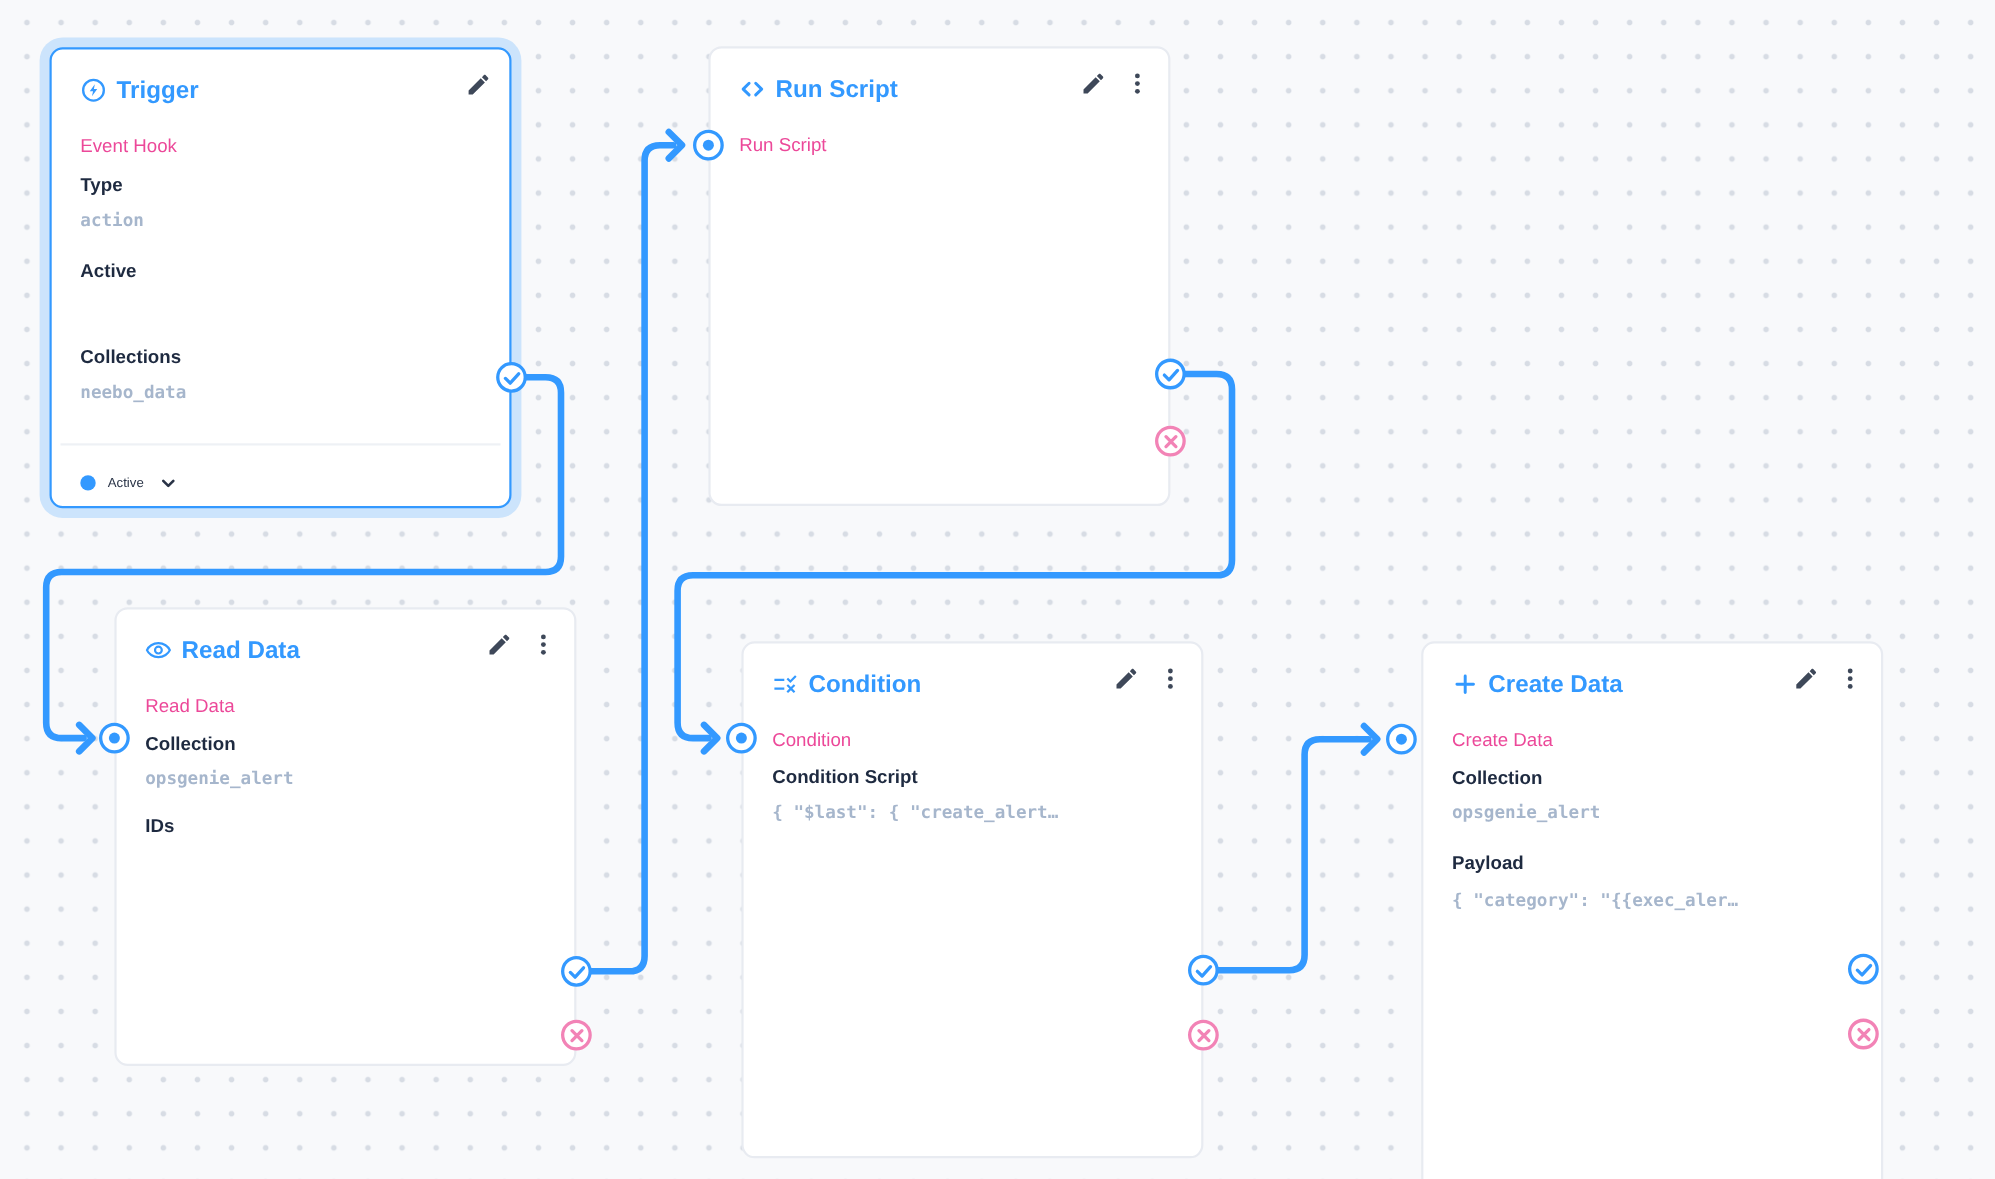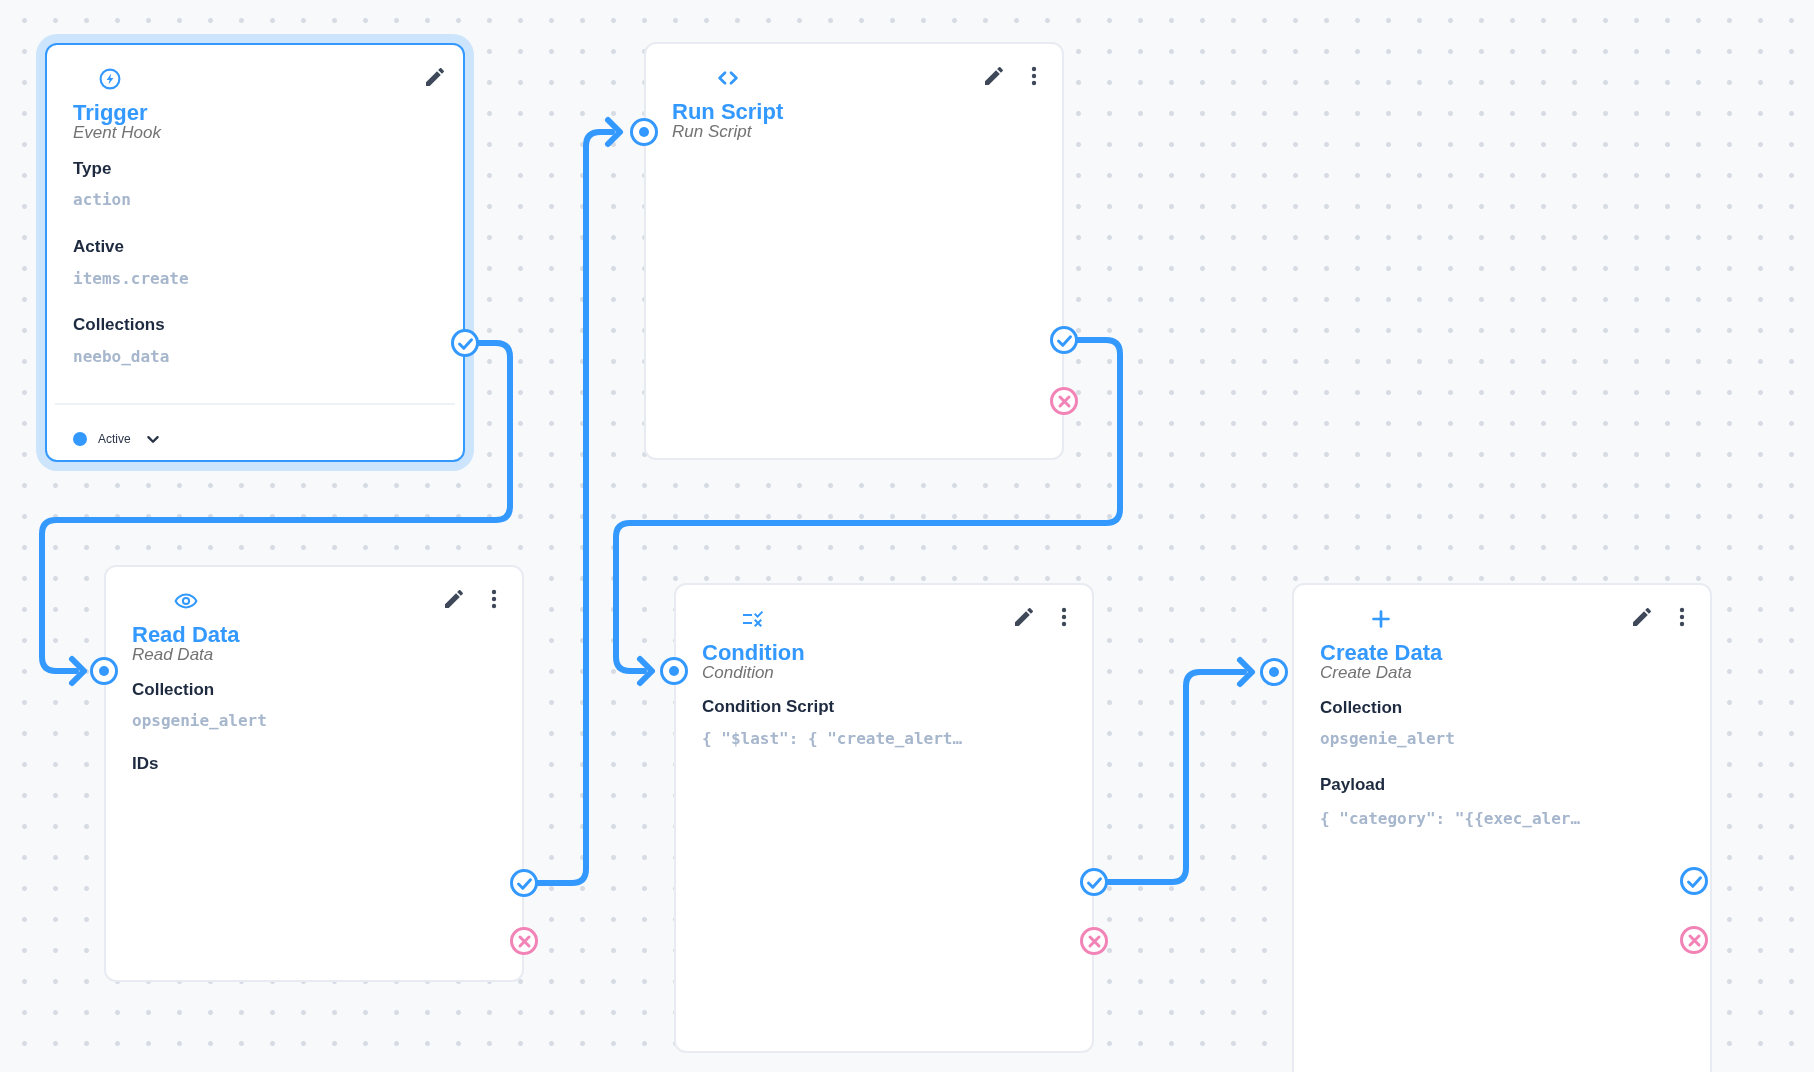--- a/index.html
+++ b/index.html
@@ -13,33 +13,33 @@
   .node{
     position:absolute;width:420px;background:#ffffff;
     border:2px solid #e8ebf1;border-radius:12px;box-sizing:border-box;z-index:1;
   }
   .node.selected{
     border:2.5px solid #3399ff;
     box-shadow:0 0 0 9px rgba(51,153,255,0.22);
   }
   .node-header{
     position:absolute;left:26px;top:22px;height:30px;
-    display:flex;align-items:center;gap:9px;flex-direction:column;
+    display:flex;align-items:center;gap:9px;
   }
   .node-icon{width:24px;height:24px;display:inline-flex;}
   .node-title{font-size:22px;font-weight:700;color:#3399ff;white-space:nowrap;}
   .node-actions{
     position:absolute;top:20px;right:16px;display:flex;gap:16px;align-items:center;
   }
   .action{width:24px;height:24px;display:inline-flex;cursor:pointer;}
   .row{
     position:absolute;left:26px;right:20px;line-height:24px;font-size:17px;
     white-space:nowrap;overflow:hidden;
   }
-  .row.plain{color:#737373;font-weight:400;font-style:italic;}
+  .row.plain{color:#ec4899;font-weight:400;}
   .row.label{color:#1e2a40;font-weight:600;}
   .row.mono{font-family:"DejaVu Sans Mono",monospace;font-size:16px;color:#a6b6cc;font-weight:bold;}
   .divider{position:absolute;left:8px;right:8px;height:2px;background:#eef1f5;}
   .footer-row{
     position:absolute;left:26px;display:flex;align-items:center;gap:11px;height:28px;cursor:pointer;
   }
   .status-dot{width:14px;height:14px;border-radius:50%;background:#3399ff;}
   .status-text{font-size:12px;color:#2a3447;font-weight:500;}
   .edges{position:absolute;left:0;top:0;z-index:2;pointer-events:none;}
   .edges path,.edges polyline{fill:none;stroke:#3399ff;stroke-width:6;stroke-linecap:round;stroke-linejoin:round;}
@@ -70,21 +70,20 @@
       <span class="action">
         <svg width="24" height="24" viewBox="0 0 24 24">
             <path fill="#3e4859" d="M3 17.25V21h3.75L17.81 9.94l-3.75-3.75L3 17.25zM20.71 7.04c.39-.39.39-1.02 0-1.41l-2.34-2.34c-.39-.39-1.02-.39-1.41 0l-1.83 1.83 3.75 3.75 1.83-1.83z"></path>
           </svg>
       </span>
     </div>
     <div class="row plain" style="top:76px">Event Hook</div>
     <div class="row label" style="top:112px">Type</div>
     <div class="row mono" style="top:143px">action</div>
     <div class="row label" style="top:190px">Active</div>
-    <div class="row mono" style="top:222px">items.create</div>
     <div class="row label" style="top:268px">Collections</div>
     <div class="row mono" style="top:300px">neebo_data</div>
     <div class="divider" style="top:358px"></div>
     <div class="footer-row" style="top:380px">
       <span class="status-dot"></span>
       <span class="status-text">Active</span>
       <span style="display:inline-flex;">
         <svg width="22" height="22" viewBox="0 0 24 24">
             <polyline points="7,10 12,15 17,10" fill="none" stroke="#2a3447" stroke-width="2.6" stroke-linecap="round" stroke-linejoin="round"></polyline>
           </svg>
@@ -112,21 +111,21 @@
         <svg width="24" height="24" viewBox="0 0 24 24">
             <circle cx="12" cy="5" r="2.2" fill="#3e4859"></circle>
             <circle cx="12" cy="12" r="2.2" fill="#3e4859"></circle>
             <circle cx="12" cy="19" r="2.2" fill="#3e4859"></circle>
           </svg>
       </span>
     </div>
     <div class="row plain" style="top:76px">Run Script</div>
   </div>
 
-  <div class="node" style="left:104px;top:565px;height:417px;">
+  <div class="node" style="left:104px;top:552px;height:417px;">
     <div class="node-header">
       <span class="node-icon">
         <svg width="24" height="24" viewBox="0 0 24 24">
           <path d="M12 5.6C7.1 5.6 3 8.7 1.6 12 3 15.3 7.1 18.4 12 18.4S21 15.3 22.4 12C21 8.7 16.9 5.6 12 5.6Z" fill="none" stroke="#3399ff" stroke-width="2"></path>
           <circle cx="12" cy="12" r="3.1" fill="none" stroke="#3399ff" stroke-width="2"></circle>
         </svg>
       </span>
       <span class="node-title">Read Data</span>
     </div>
     <div class="node-actions">

